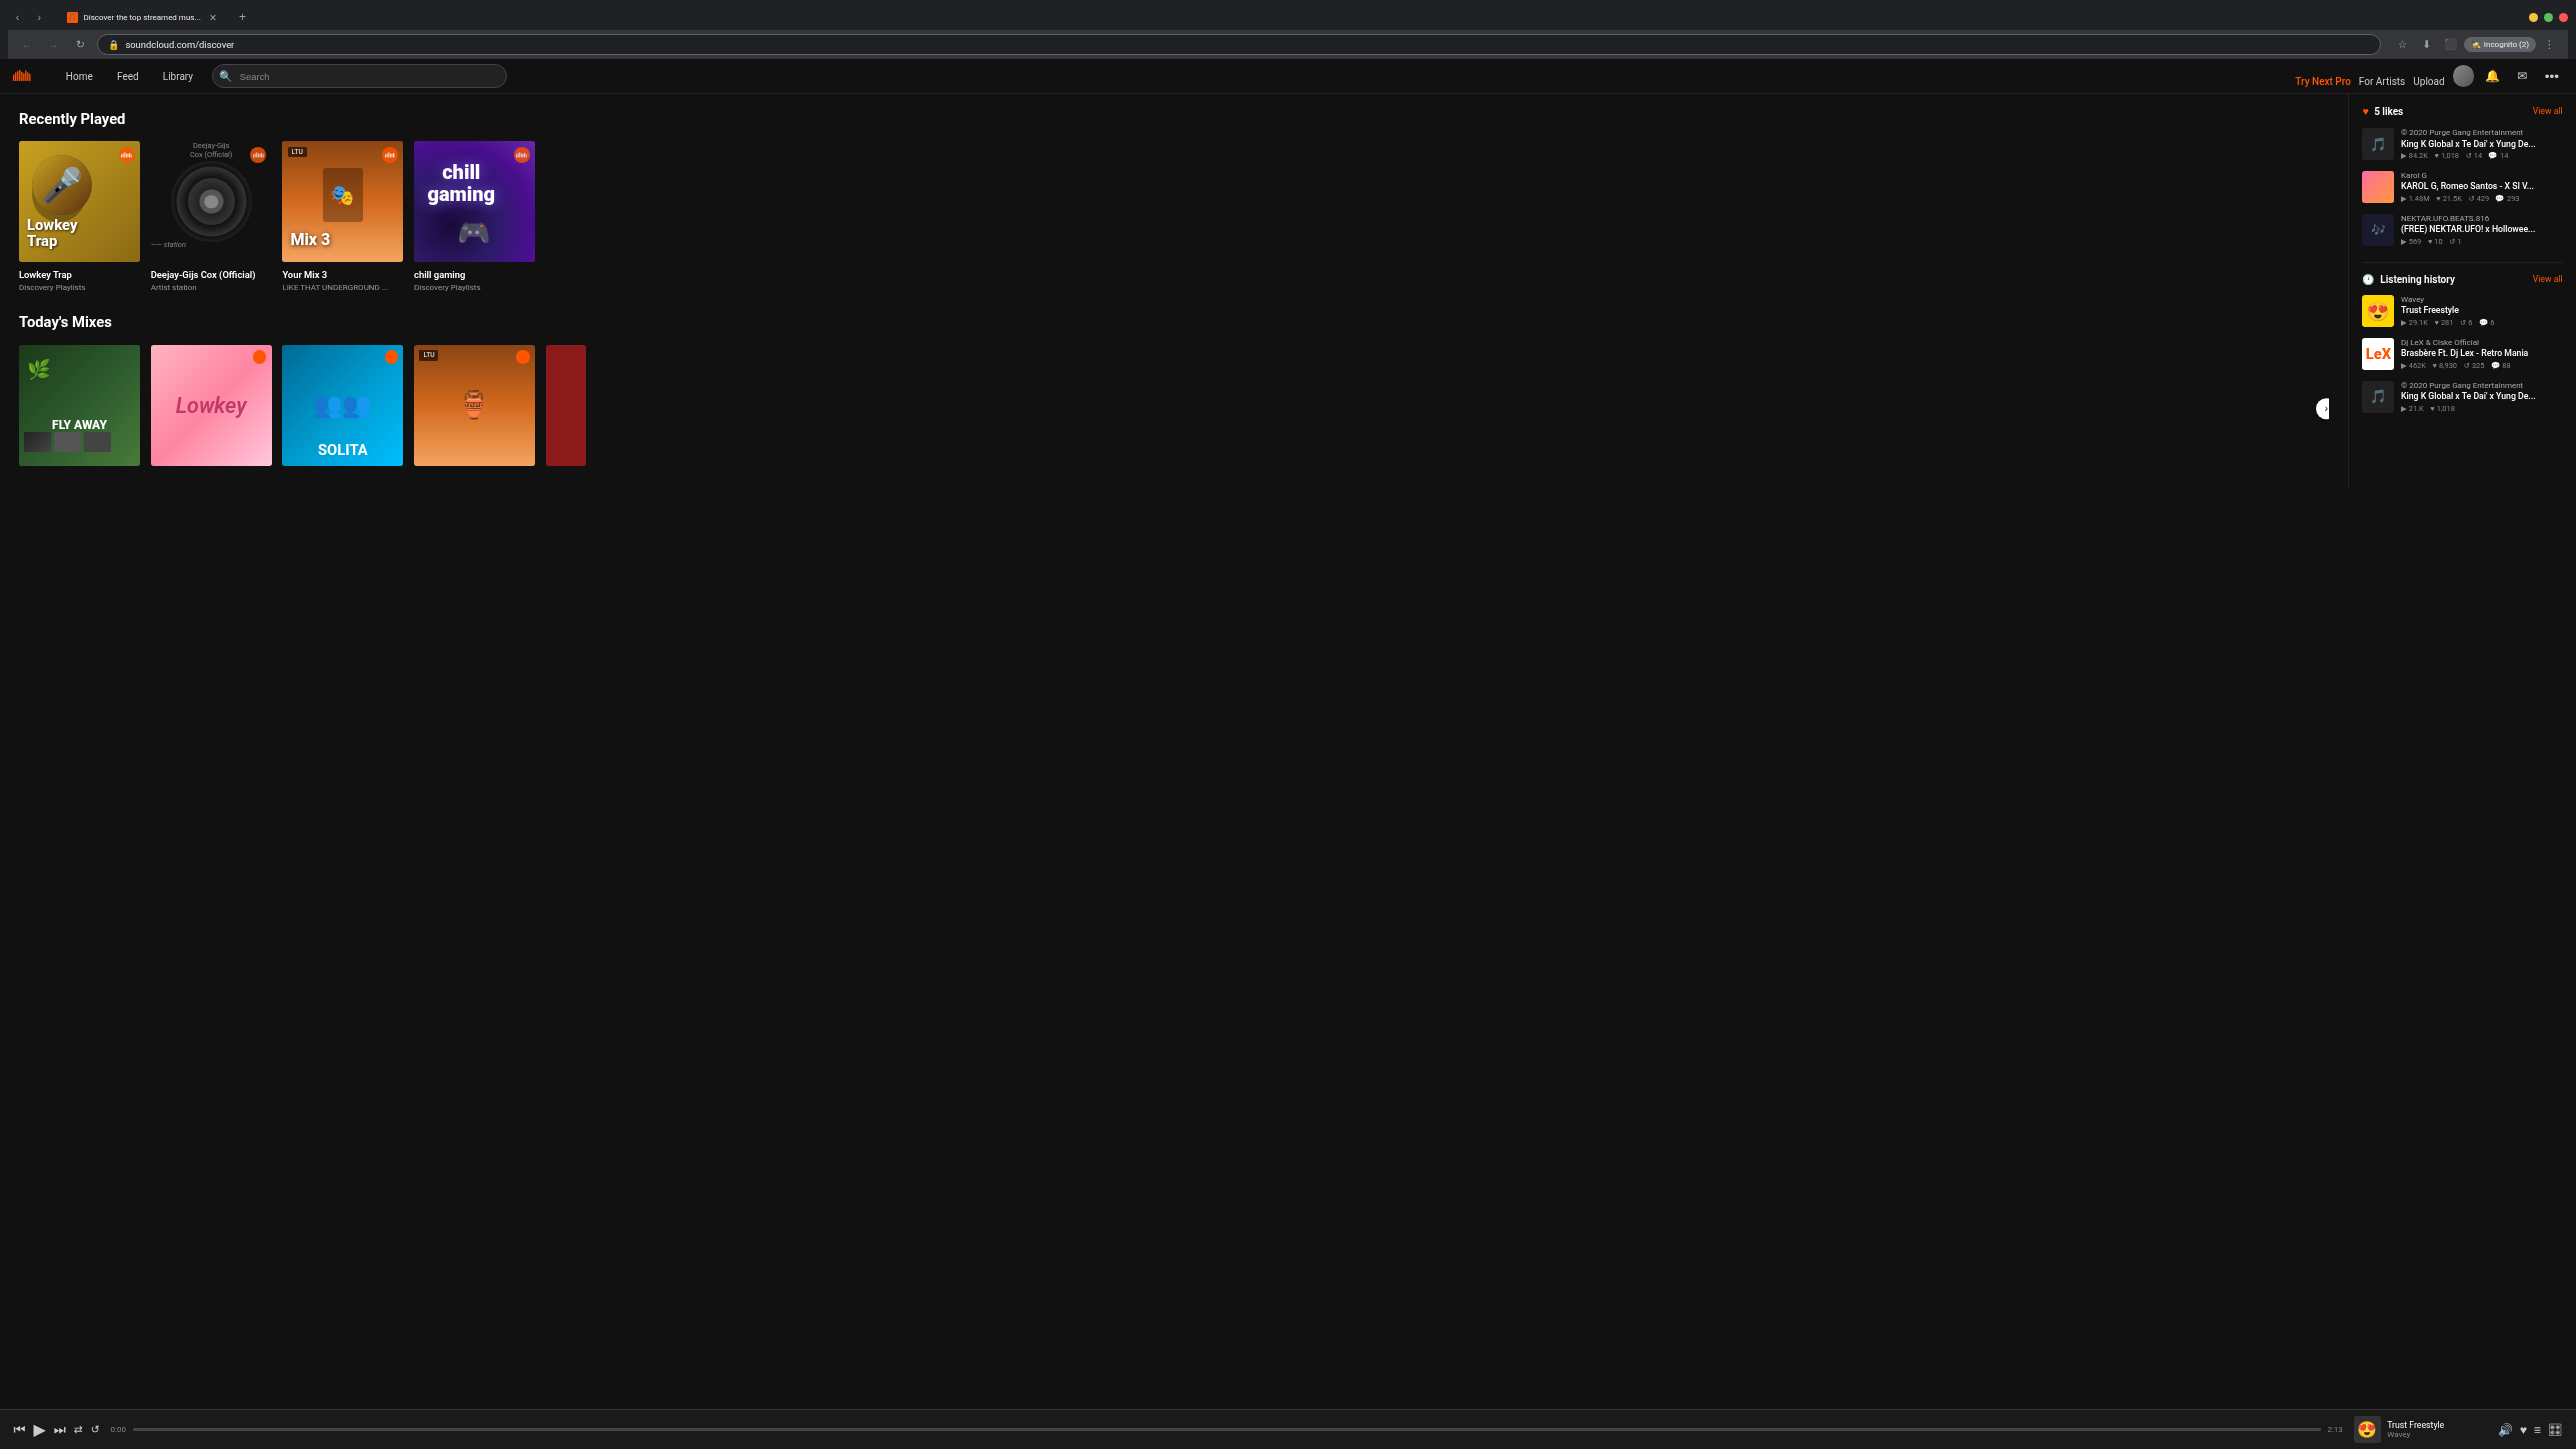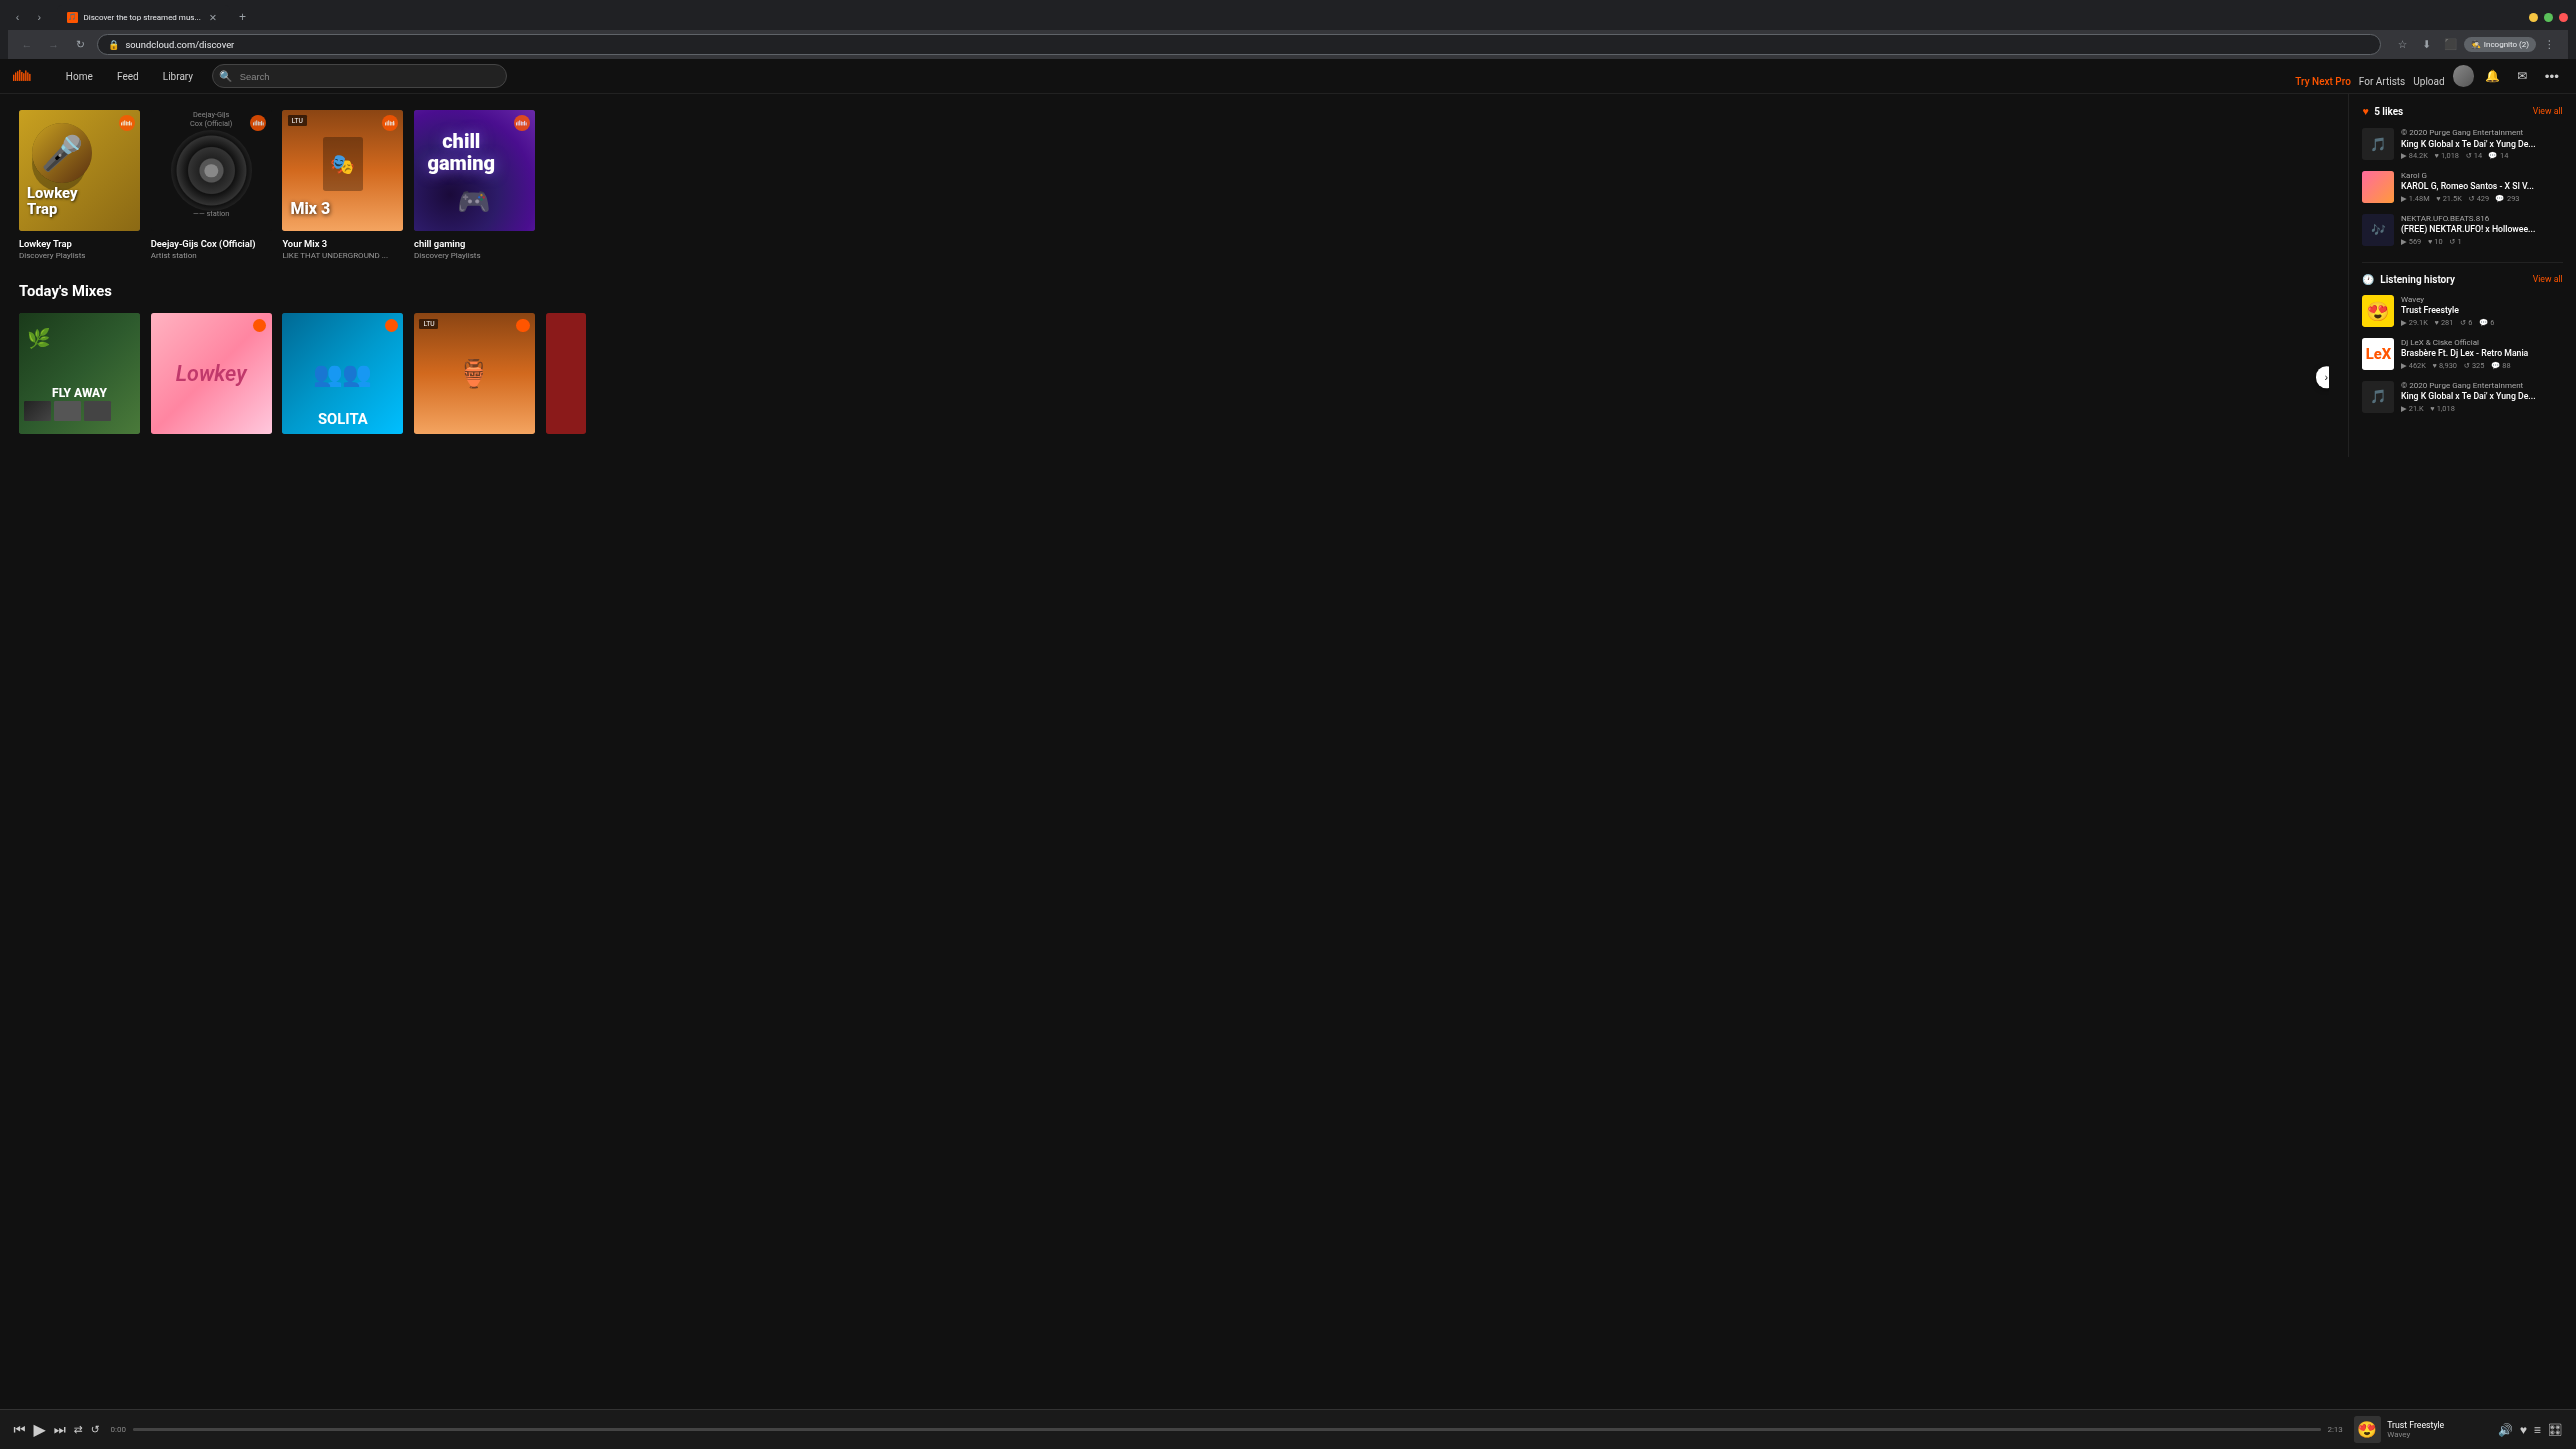--- a/index.html
+++ b/index.html
@@ -904,20 +904,21 @@
       <div class="user-avatar"></div>
       <button class="nav-icon-btn">🔔</button>
       <button class="nav-icon-btn">✉</button>
       <button class="nav-icon-btn more-btn">•••</button>
     </div>
   </nav>
 
   <div class="sc-main">
     <div class="sc-content">
 
+      <h2 class="section-title">Recently Played</h2>
       <div class="card-grid">
 
         <div class="card">
           <div class="card-thumb">
             <div class="card-art-lowkey">
               <div style="position:absolute;top:13.4px;left:13.4px;width:60px;height:60px;border-radius:50%;background:rgba(0,0,0,0.3);overflow:hidden;">
                 <div style="width:100%;height:100%;background:linear-gradient(135deg,#c8a020,#5a3010);border-radius:50%;display:flex;align-items:center;justify-content:center;font-size:34px;">🎤</div>
               </div>
               <div class="card-art-text">Lowkey<br>Trap</div>
             </div>
@@ -939,21 +940,21 @@
           <div class="card-sub">Discovery Playlists</div>
         </div>
 
         <div class="card">
           <div class="card-thumb">
             <div class="card-art-deejay">
               <div style="position:relative;">
                 <div class="vinyl-record"></div>
                 <div style="position:absolute;top:-20px;left:50%;transform:translateX(-50%);font-size:7.4px;color:#888;text-align:center;white-space:nowrap;">Deejay-Gijs<br>Cox (Official)</div>
               </div>
-              <div style="position:absolute;bottom:13.4px;left:0;right:0;text-align:center;font-size:7.4px;color:#888;">—— station</div>
+              <div style="position:absolute;bottom:13.4px;left:0;right:0;font-size:7.4px;color:#888;font-style:italic;">—— station</div>
             </div>
             <div class="sc-badge">
               <div class="sc-badge-icon">
                   <svg viewBox="0 0 20 12" fill="white">
                     <rect x="0" y="4" width="2" height="6" rx="1"></rect>
                     <rect x="3" y="2" width="2" height="8" rx="1"></rect>
                     <rect x="6" y="0" width="2" height="10" rx="1"></rect>
                     <rect x="9" y="2" width="2" height="8" rx="1"></rect>
                     <rect x="12" y="3" width="2" height="7" rx="1"></rect>
                     <rect x="15" y="1" width="2" height="9" rx="1"></rect>

